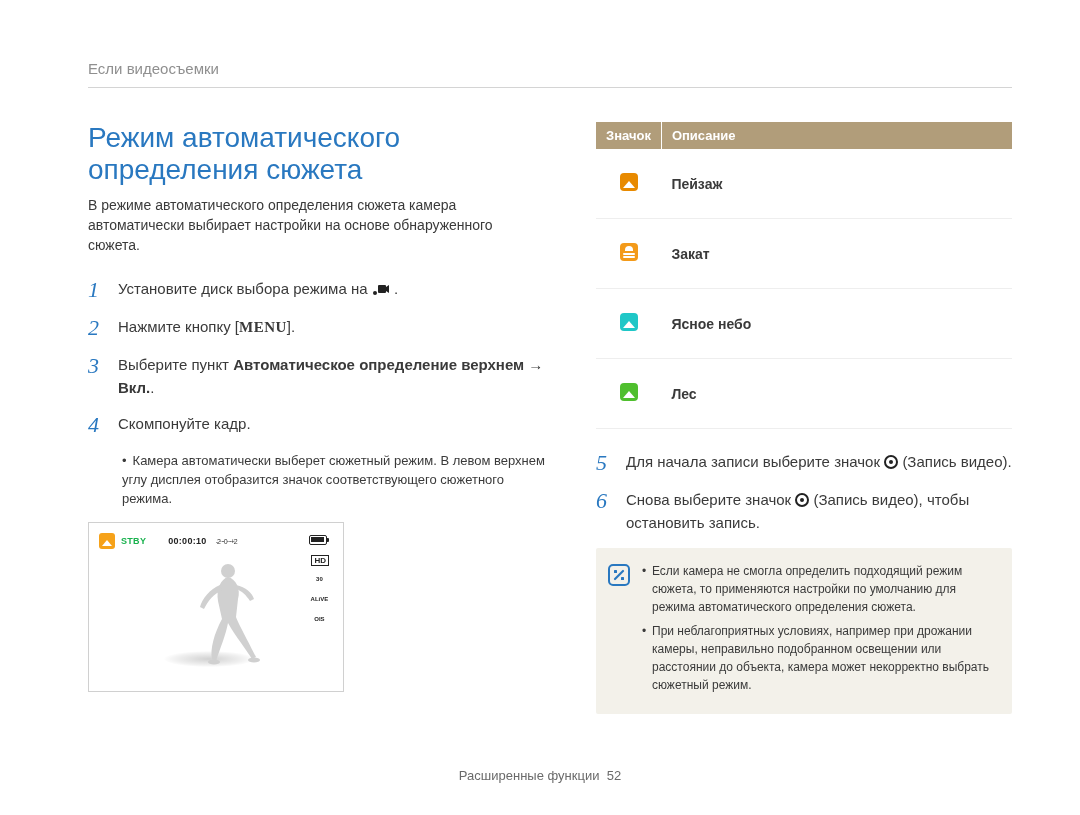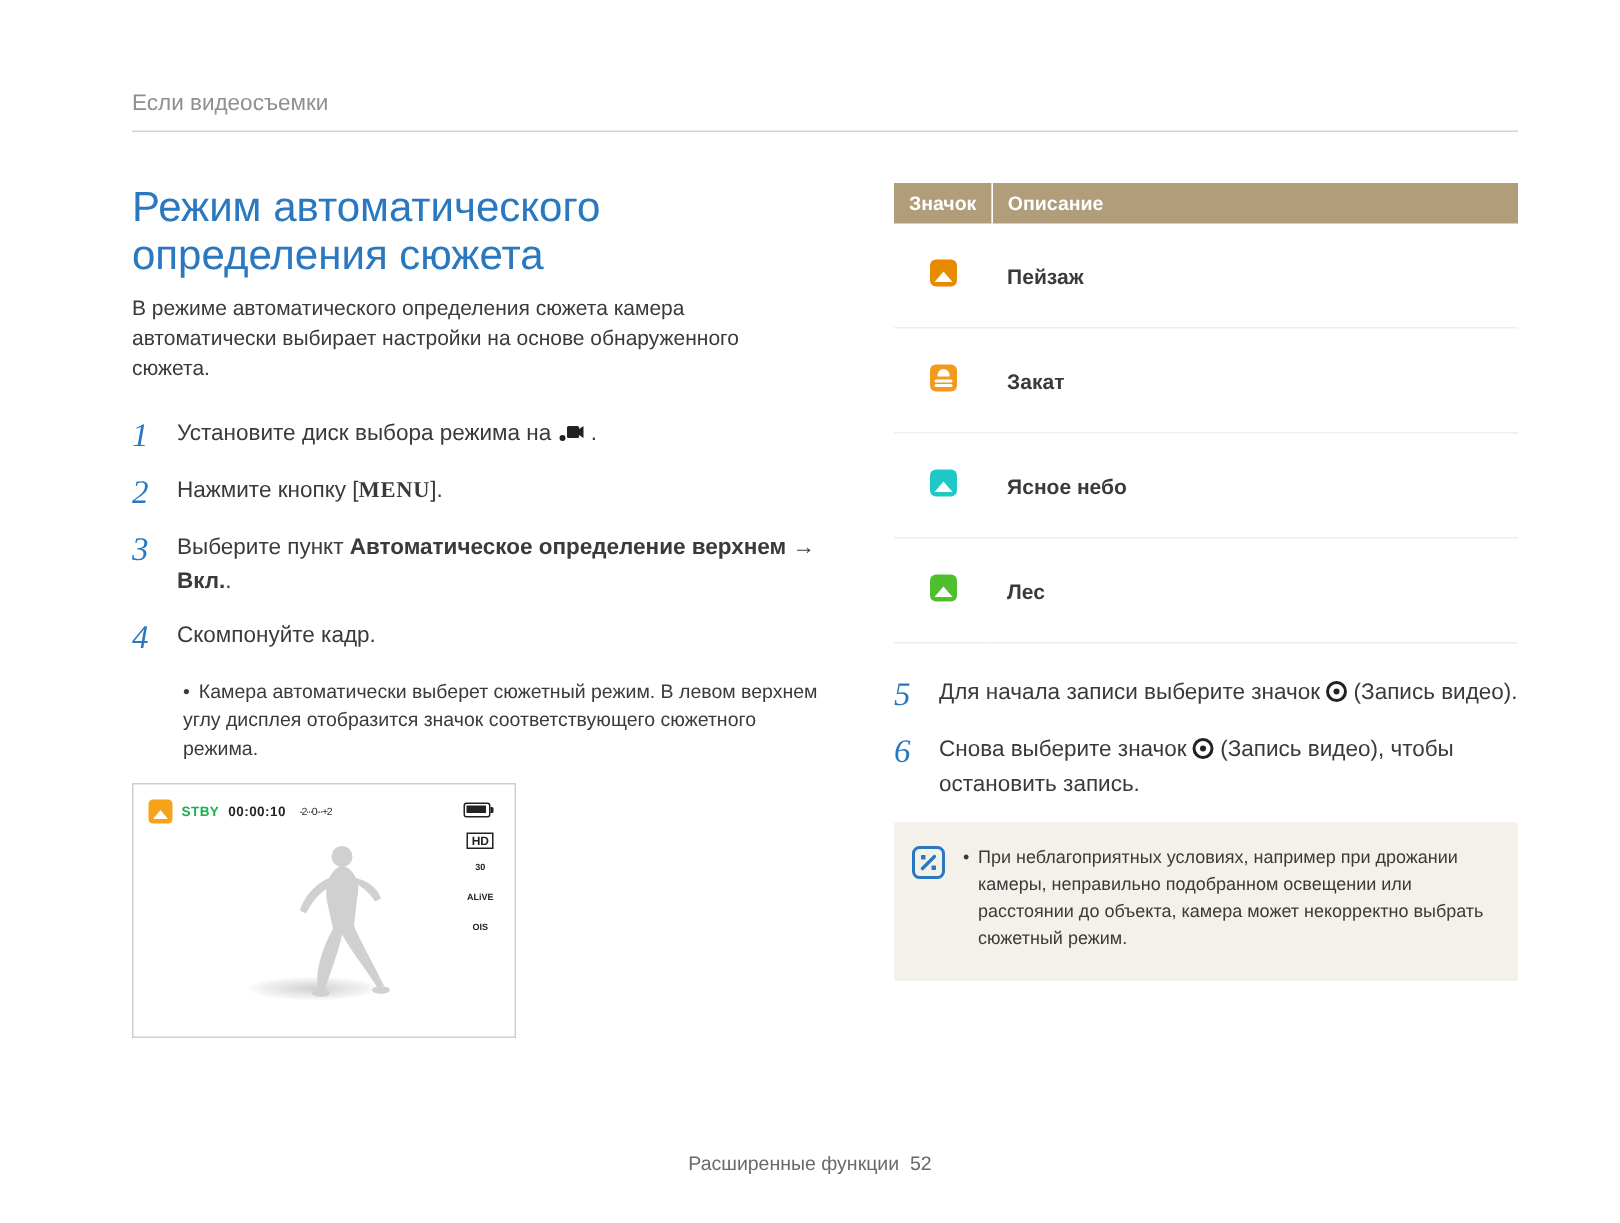--- a/index.html
+++ b/index.html
@@ -200,21 +200,21 @@
   }
   .preview .forest-badge::after {
     content: "";
     position: absolute; bottom: 3px; left: 3px;
     width: 0; height: 0;
     border-left: 5px solid transparent;
     border-right: 5px solid transparent;
     border-bottom: 6px solid #fff;
   }
   .preview .stby { color: #19b24e; font-weight: bold; }
-  .preview .time { color: #222; font-weight: bold; }
+  .preview .time { color: #222; font-weight: bold; margin-left: 16px; }
   .preview .ev-scale {
     font-size: 7px; color: #333; letter-spacing: -1px;
     margin-left: 3px;
   }
   .preview .battery {
     position: absolute; right: 6px; top: 6px;
     width: 18px; height: 10px;
     border: 1.5px solid #222;
     border-radius: 2px;
   }
@@ -223,21 +223,21 @@
     width: 2px; height: 4px; background: #222; border-radius: 0 1px 1px 0;
   }
   .preview .battery .fill {
     position: absolute; left: 1px; top: 1px;
     width: 13px; height: 5px; background: #222;
   }
   .preview .right-col {
     position: absolute;
     right: 4px; top: 26px;
     display: flex; flex-direction: column;
-    align-items: center; gap: 6px;
+    gap: 6px;
     font-size: 7px; font-weight: bold; color: #222;
   }
   .preview .right-col .hd {
     border: 1px solid #222;
     padding: 0 2px;
     font-size: 8px;
   }
   .preview .right-col .badge {
     width: 16px; height: 14px;
     display: flex; align-items: center; justify-content: center;
@@ -403,20 +403,21 @@
 
       <div class="note-box">
         <div class="note-icon">
           <svg width="14" height="14" viewBox="0 0 14 14">
             <path d="M3 11 L11 3" stroke="#2978c0" stroke-width="2.2" stroke-linecap="round"></path>
             <rect x="2" y="2" width="3" height="3" rx="0.5" fill="#2978c0"></rect>
             <rect x="9" y="9" width="3" height="3" rx="0.5" fill="#2978c0"></rect>
           </svg>
         </div>
         <ul class="note-list">
+          <li>Если камера не смогла определить подходящий режим сюжета, то применяются настройки по умолчанию для режима автоматического определения сюжета.</li>
           <li>При неблагоприятных условиях, например при дрожании камеры, неправильно подобранном освещении или расстоянии до объекта, камера может некорректно выбрать сюжетный режим.</li>
         </ul>
       </div>
     </div>
   </div>
 
   <div class="footer">
     <span>Расширенные функции</span>&nbsp;&nbsp;<span>52</span>
   </div>
 </div>

